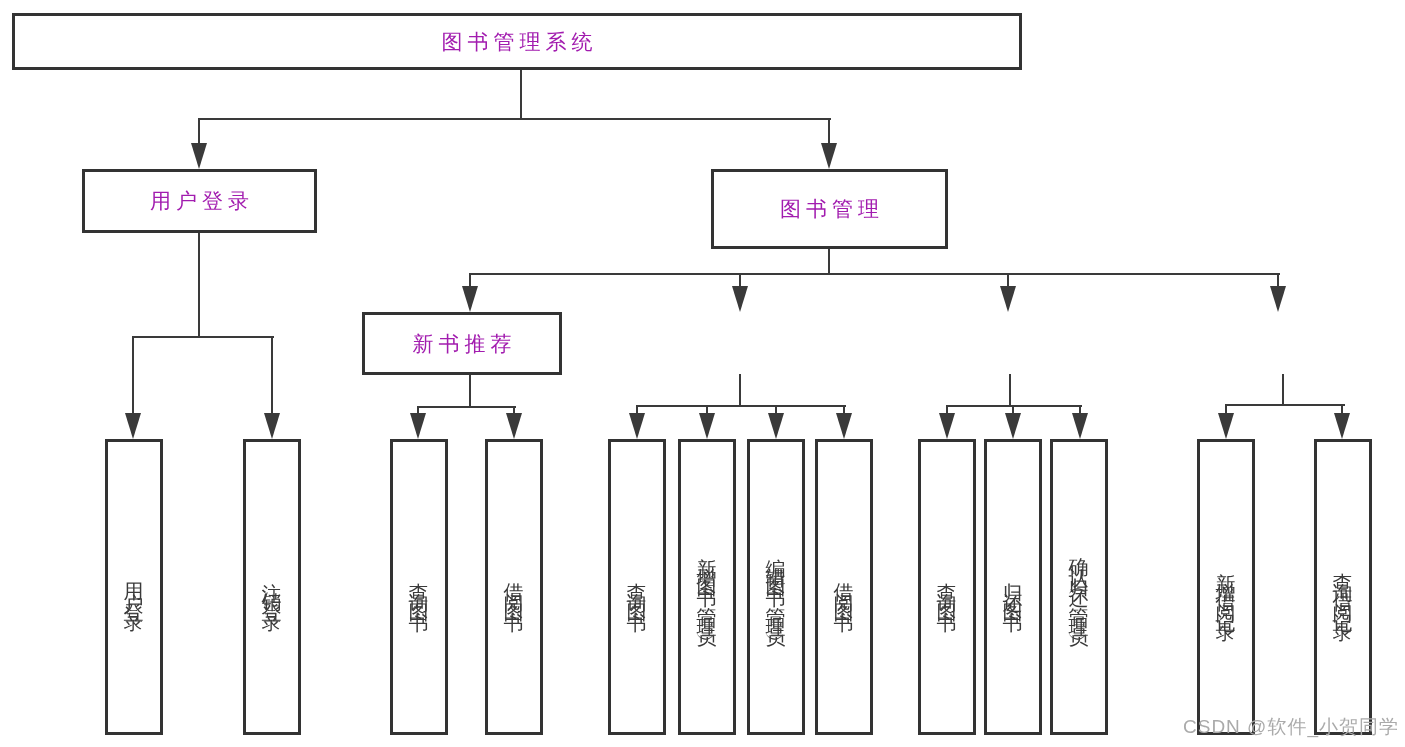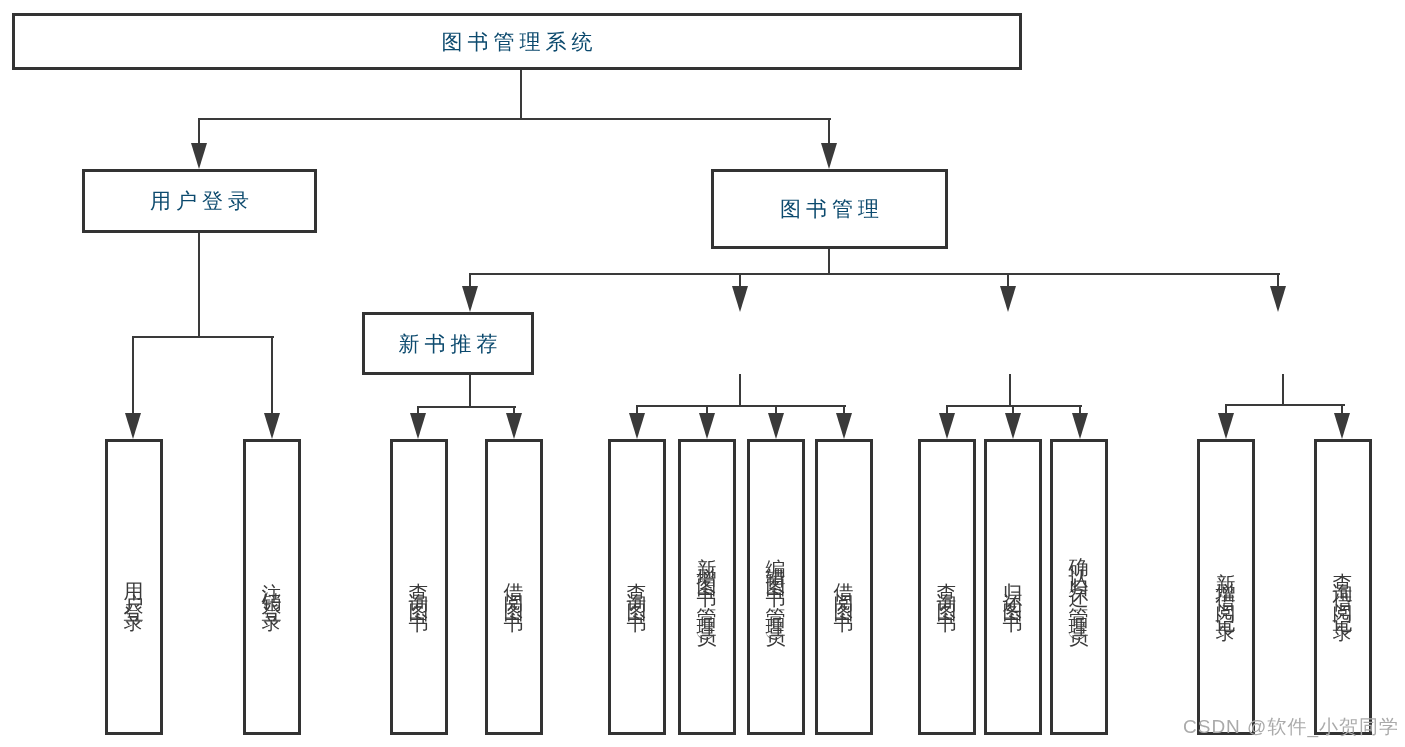--- a/index.html
+++ b/index.html
@@ -34,21 +34,21 @@
     position: absolute;
     box-sizing: border-box;
     border: 3px solid #333333;
     background: #ffffff;
     display: flex;
     align-items: center;
     justify-content: center;
   }
   .hlabel {
     font-size: 21px;
-    color: #0c4a6e;
+    color: #a21caf;
     letter-spacing: 5px;
     margin-right: -5px;
     white-space: nowrap;
   }
   .vlabel {
     writing-mode: vertical-rl;
     text-orientation: mixed;
     font-size: 20px;
     line-height: 1;
     color: #3a3a3a;
@@ -134,21 +134,21 @@
     <span class="hlabel">图书管理系统</span>
   </div>
 
   <div class="box" style="left:82px;top:169px;width:235px;height:64px">
     <span class="hlabel">用户登录</span>
   </div>
   <div class="box" style="left:711px;top:169px;width:237px;height:80px">
     <span class="hlabel">图书管理</span>
   </div>
 
-  <div class="box" style="left:362px;top:312px;width:172px;height:63px">
+  <div class="box" style="left:362px;top:312px;width:200px;height:63px">
     <span class="hlabel">新书推荐</span>
   </div>
 
   <div class="box" style="left:105px;top:439px;width:58px;height:296px">
     <span class="vlabel">用户登录</span>
   </div>
   <div class="box" style="left:243px;top:439px;width:58px;height:296px">
     <span class="vlabel">注销登录</span>
   </div>
 

